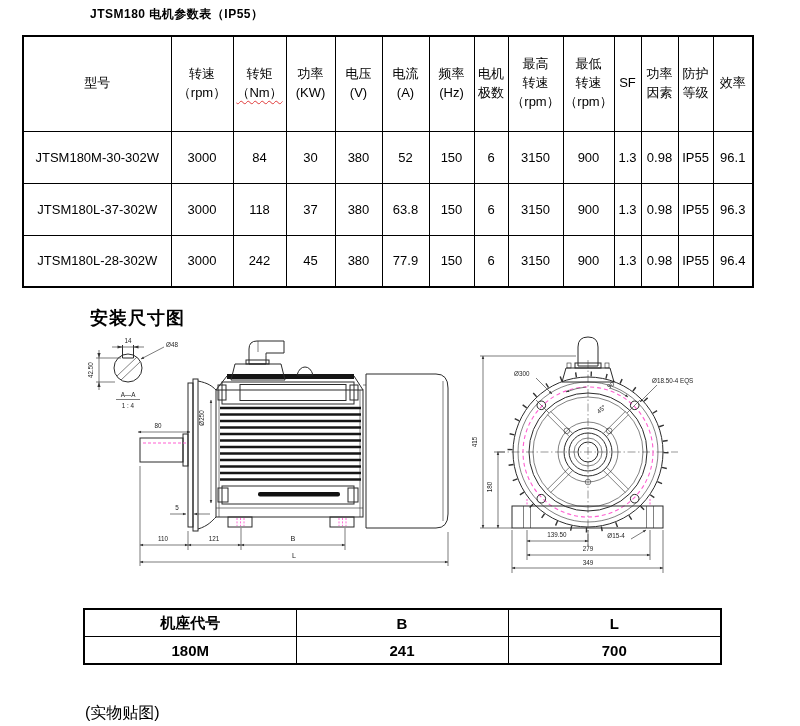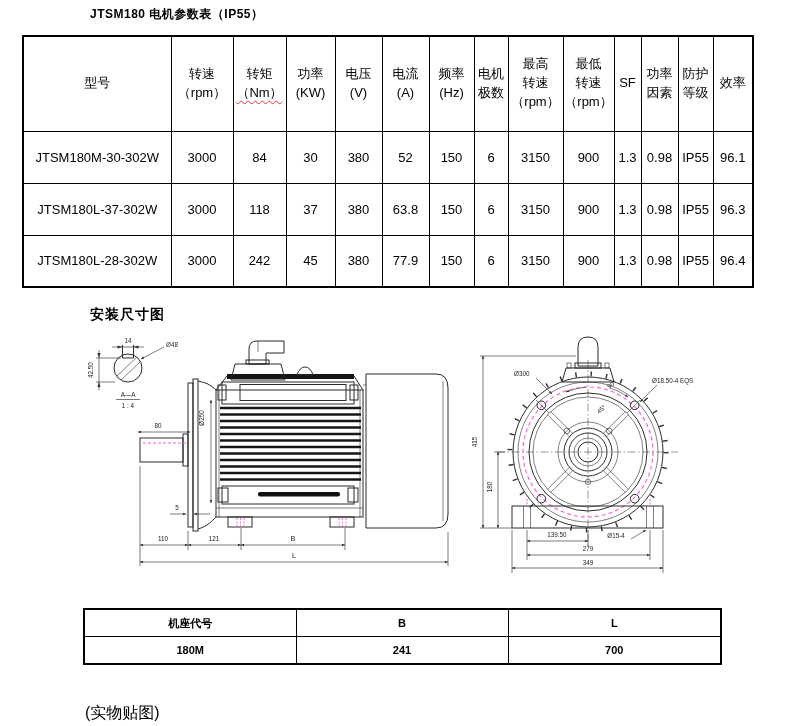--- a/index.html
+++ b/index.html
@@ -1,34 +1,34 @@
 <!DOCTYPE html>
 <html><head>
 <meta charset="utf-8">
 <style>
   html,body{margin:0;padding:0;background:#fff;}
   #page{position:relative;width:800px;height:726px;background:#fff;overflow:hidden;
         font-family:"Liberation Sans","DejaVu Sans",sans-serif;color:#000;}
   .doc-title{position:absolute;left:90px;top:6px;font-size:12px;font-weight:600;letter-spacing:.5px;}
-  .sec-title{position:absolute;left:90px;top:306px;font-size:14px;font-weight:600;letter-spacing:1px;}
+  .sec-title{position:absolute;left:90px;top:306px;font-size:18px;font-weight:600;letter-spacing:1px;}
   .footer-note{position:absolute;left:85px;top:703px;font-size:16px;font-weight:500;}
 
   
   table{border-collapse:collapse;table-layout:fixed;}
   #spec{position:absolute;left:22px;top:35px;width:730px;font-size:13px;}
   #spec th,#spec td{border:1px solid #000;text-align:center;vertical-align:middle;padding:0;font-weight:400;overflow:hidden;}
   #spec{border:2px solid #000;}
   #spec tr.hd{height:95px;}
   #spec tr.rw{height:52px;padding-left:10px;}
   #spec th div{line-height:1.45;}
   .wavy{text-decoration:underline;text-decoration-style:wavy;text-decoration-color:#e03a3a;
         text-decoration-thickness:1px;text-underline-offset:3px;}
 
   
-  #frame{position:absolute;left:83px;top:608px;width:637px;font-size:11px;border:2px solid #000;}
+  #frame{position:absolute;left:83px;top:608px;width:637px;font-size:15px;border:2px solid #000;}
   #frame td{border:1px solid #000;text-align:center;vertical-align:middle;height:24px;font-weight:600;}
 
   
   #dwg{position:absolute;left:60px;top:300px;}
   .ln{stroke:#2b2b2b;stroke-width:1;fill:none;}
   .lt{stroke:#2b2b2b;stroke-width:.6;fill:none;}
   .dimln{stroke:#444;stroke-width:.7;fill:none;}
   .cl{stroke:#555;stroke-width:.6;fill:none;stroke-dasharray:8 2.5 1.5 2.5;}
   .pink{stroke:#ff5fd2;fill:none;}
   .dim{font-size:6.3px;fill:#1c1c1c;}

